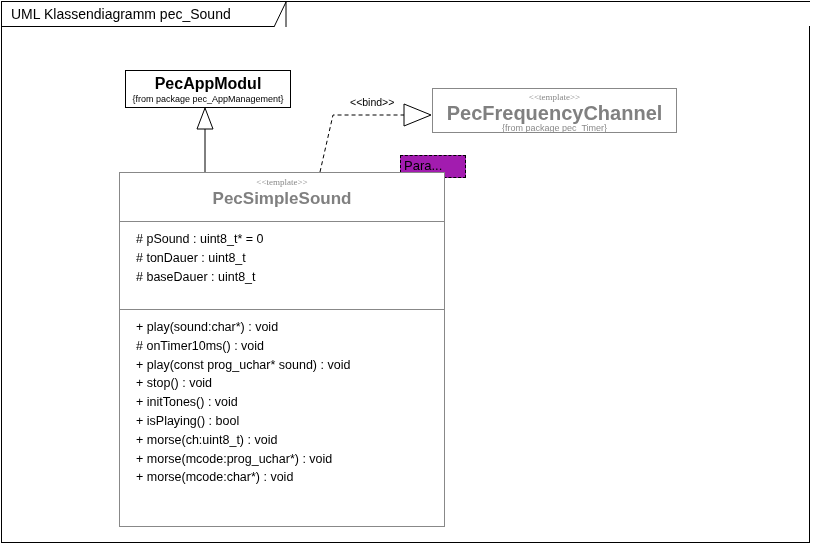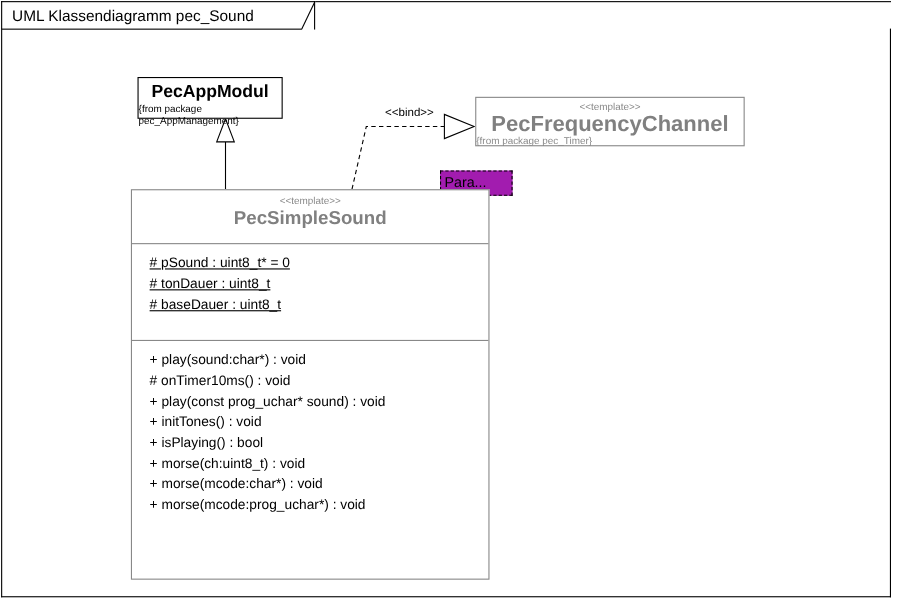--- a/index.html
+++ b/index.html
@@ -38,25 +38,25 @@
   }
 
   
   .clsbox{position:absolute;box-sizing:border-box;background:#fff;}
   .clsbox.black{border:1px solid #000;}
   .clsbox.grey{border:1px solid #888;}
   .compartment{position:relative;box-sizing:border-box;}
   .divider-grey{border-top:1px solid #888;}
 
   .stereo{font-size:9px;text-align:center;line-height:11px;}
-  .stereo.grey{color:#8a8a8a;}
+  .stereo.grey{color:#8a8a8a;font-family:Liberation Serif, serif;}
   .clstitle{font-weight:bold;text-align:center;line-height:20px;}
   .clstitle.black{color:#000;font-size:16px;}
   .clstitle.grey{color:#808080;font-size:20px;}
-  .frompkg{font-size:9px;text-align:left;line-height:11px;}
+  .frompkg{font-size:9px;text-align:center;line-height:11px;}
   .frompkg.black{color:#000;}
   .frompkg.grey{color:#8a8a8a;}
 
   .featline{font-size:12.5px;color:#000;line-height:18.8px;white-space:nowrap;}
 
   .dashbox{
     position:absolute;box-sizing:border-box;
     border:1px dashed #000;background:#a21caf;
   }
   .dashbox-text{
@@ -95,21 +95,21 @@
   <g>
     <path d="M 320 172 L 333 115 L 404 115" stroke="#000000" stroke-width="1" fill="none" stroke-dasharray="4,3"></path>
     <polygon points="431,115 404,104 404,126" fill="#ffffff" stroke="#000000" stroke-width="1"></polygon>
   </g>
 
   <g>
     <line x1="444" y1="178" x2="444" y2="196" stroke="#888888" stroke-width="1"></line>
   </g>
 </svg>
 
-<div class="clsbox black" style="left:125px;top:70px;width:132px;height:38px;">
+<div class="clsbox black" style="left:125px;top:70px;width:166px;height:38px;">
   <div class="compartment" style="padding-top:3px;">
     <div class="clstitle black">PecAppModul</div>
     <div class="frompkg black">{from package pec_AppManagement}</div>
   </div>
 </div>
 
 <div class="clsbox grey" style="left:432px;top:88px;width:245px;height:45px;">
   <div class="compartment" style="padding-top:3px;">
     <div class="stereo grey">&lt;&lt;template&gt;&gt;</div>
     <div class="clstitle grey">PecFrequencyChannel</div>
@@ -123,29 +123,30 @@
 
 <span class="bindlabel" style="left:350px;top:96px;">&lt;&lt;bind&gt;&gt;</span>
 
 <div class="clsbox grey" style="left:119px;top:172px;width:326px;height:355px;">
 
   <div class="compartment" style="height:48px;padding-top:4px;">
     <div class="stereo grey">&lt;&lt;template&gt;&gt;</div>
     <div class="clstitle grey" style="font-size:17px;line-height:22px;">PecSimpleSound</div>
   </div>
 
-  <div class="compartment divider-grey" id="attr-compartment" style="height:88px;padding:8px 0 0 16px;text-decoration:underline;">
+  <div class="compartment divider-grey" id="attr-compartment" style="height:88px;padding:8px 0 0 16px;">
       <div class="featline"># pSound : uint8_t* = 0</div>
       <div class="featline"># tonDauer : uint8_t</div>
       <div class="featline"># baseDauer : uint8_t</div>
     </div>
 
   <div class="compartment divider-grey" id="ops-compartment" style="height:217px;padding:8px 0 0 16px;">
       <div class="featline">+ play(sound:char*) : void</div>
       <div class="featline"># onTimer10ms() : void</div>
       <div class="featline">+ play(const prog_uchar* sound) : void</div>
+      <div class="featline">+ stop() : void</div>
       <div class="featline">+ initTones() : void</div>
       <div class="featline">+ isPlaying() : bool</div>
       <div class="featline">+ morse(ch:uint8_t) : void</div>
+      <div class="featline">+ morse(mcode:prog_uchar*) : void</div>
       <div class="featline">+ morse(mcode:char*) : void</div>
-      <div class="featline">+ morse(mcode:prog_uchar*) : void</div>
     </div>
 </div>
 
 </body></html>

